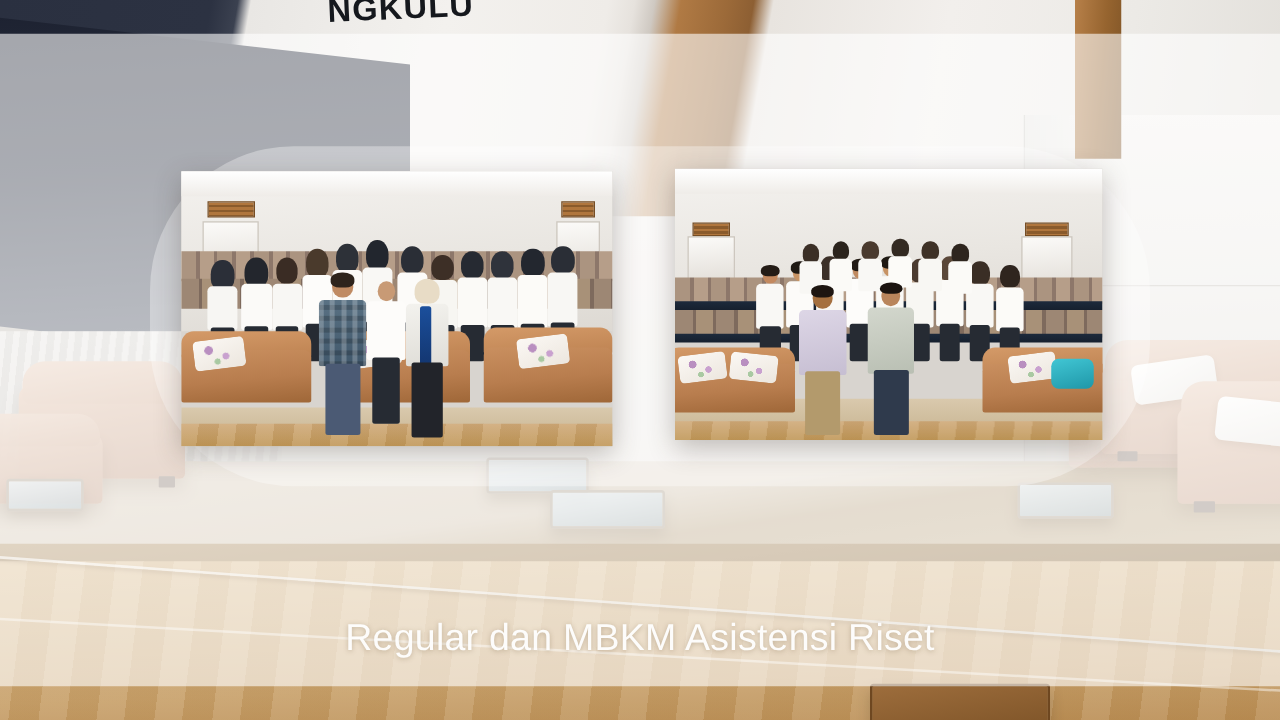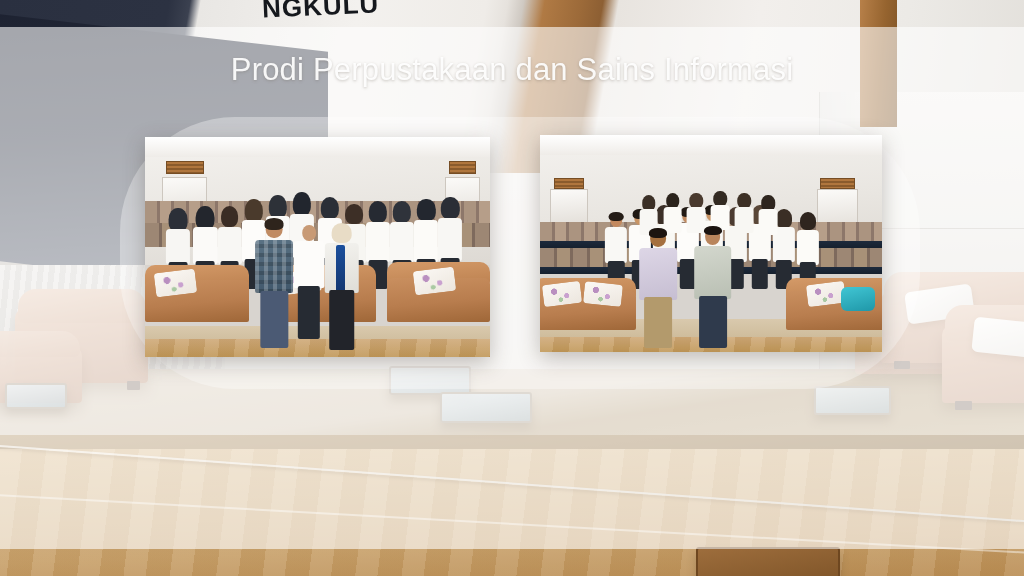--- a/index.html
+++ b/index.html
@@ -565,15 +565,15 @@
       <div class="legs" style="top:57%; width:74%; height:43%; background:#b39a6c;"></div>
     </div>
     <div class="person" style="left:45%; top:43%; width:11%; height:55%;">
       <div class="head" style="width:42%; height:14%; background:#b9855c;"></div>
       <div class="hijab" style="width:48%; height:8%; background:#1b1410;"></div>
       <div class="torso" style="top:15%; width:100%; height:44%; background:linear-gradient(170deg,#d3d7cd,#b9bfb3);"></div>
       <div class="legs" style="top:57%; width:74%; height:43%; background:#2f3a4c;"></div>
     </div>
   </div>
 
-  <div class="supertitle">Prodi Perpustakaan dan Sains Informasi</div>
+  <div class="subtitle">Regular dan MBKM Asistensi Riset</div>
 
 </div>
 
 </body></html>

